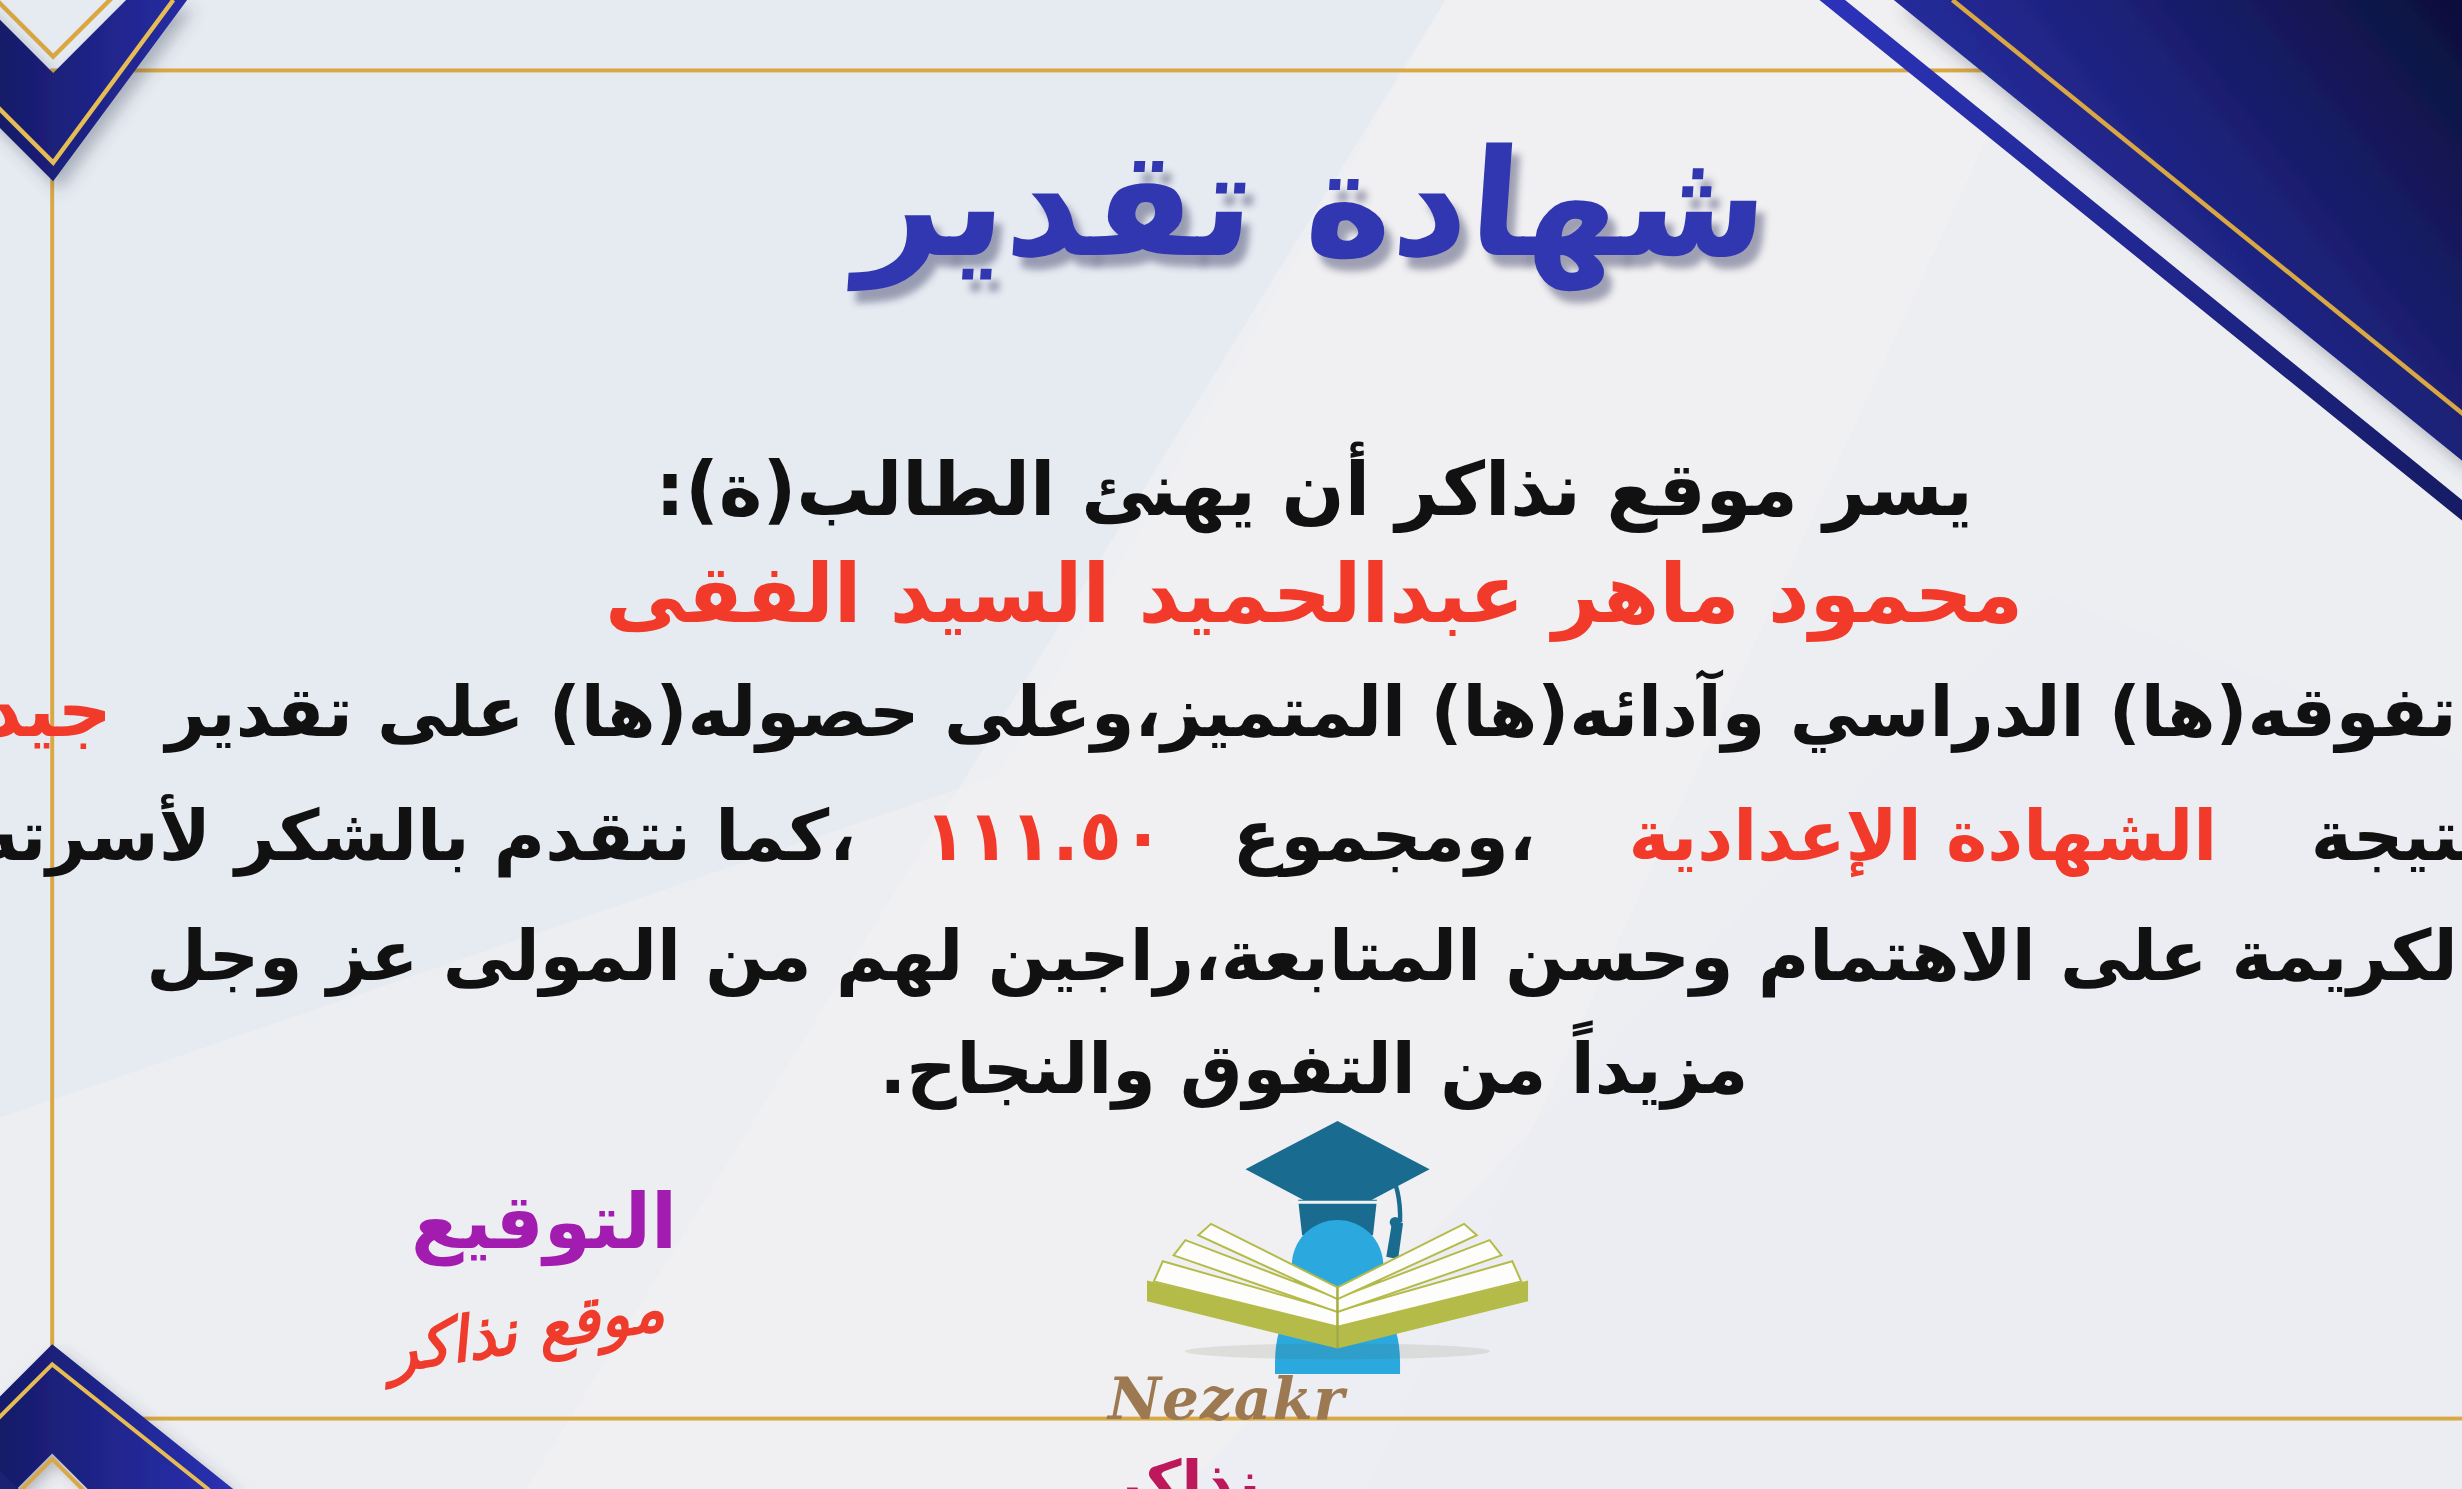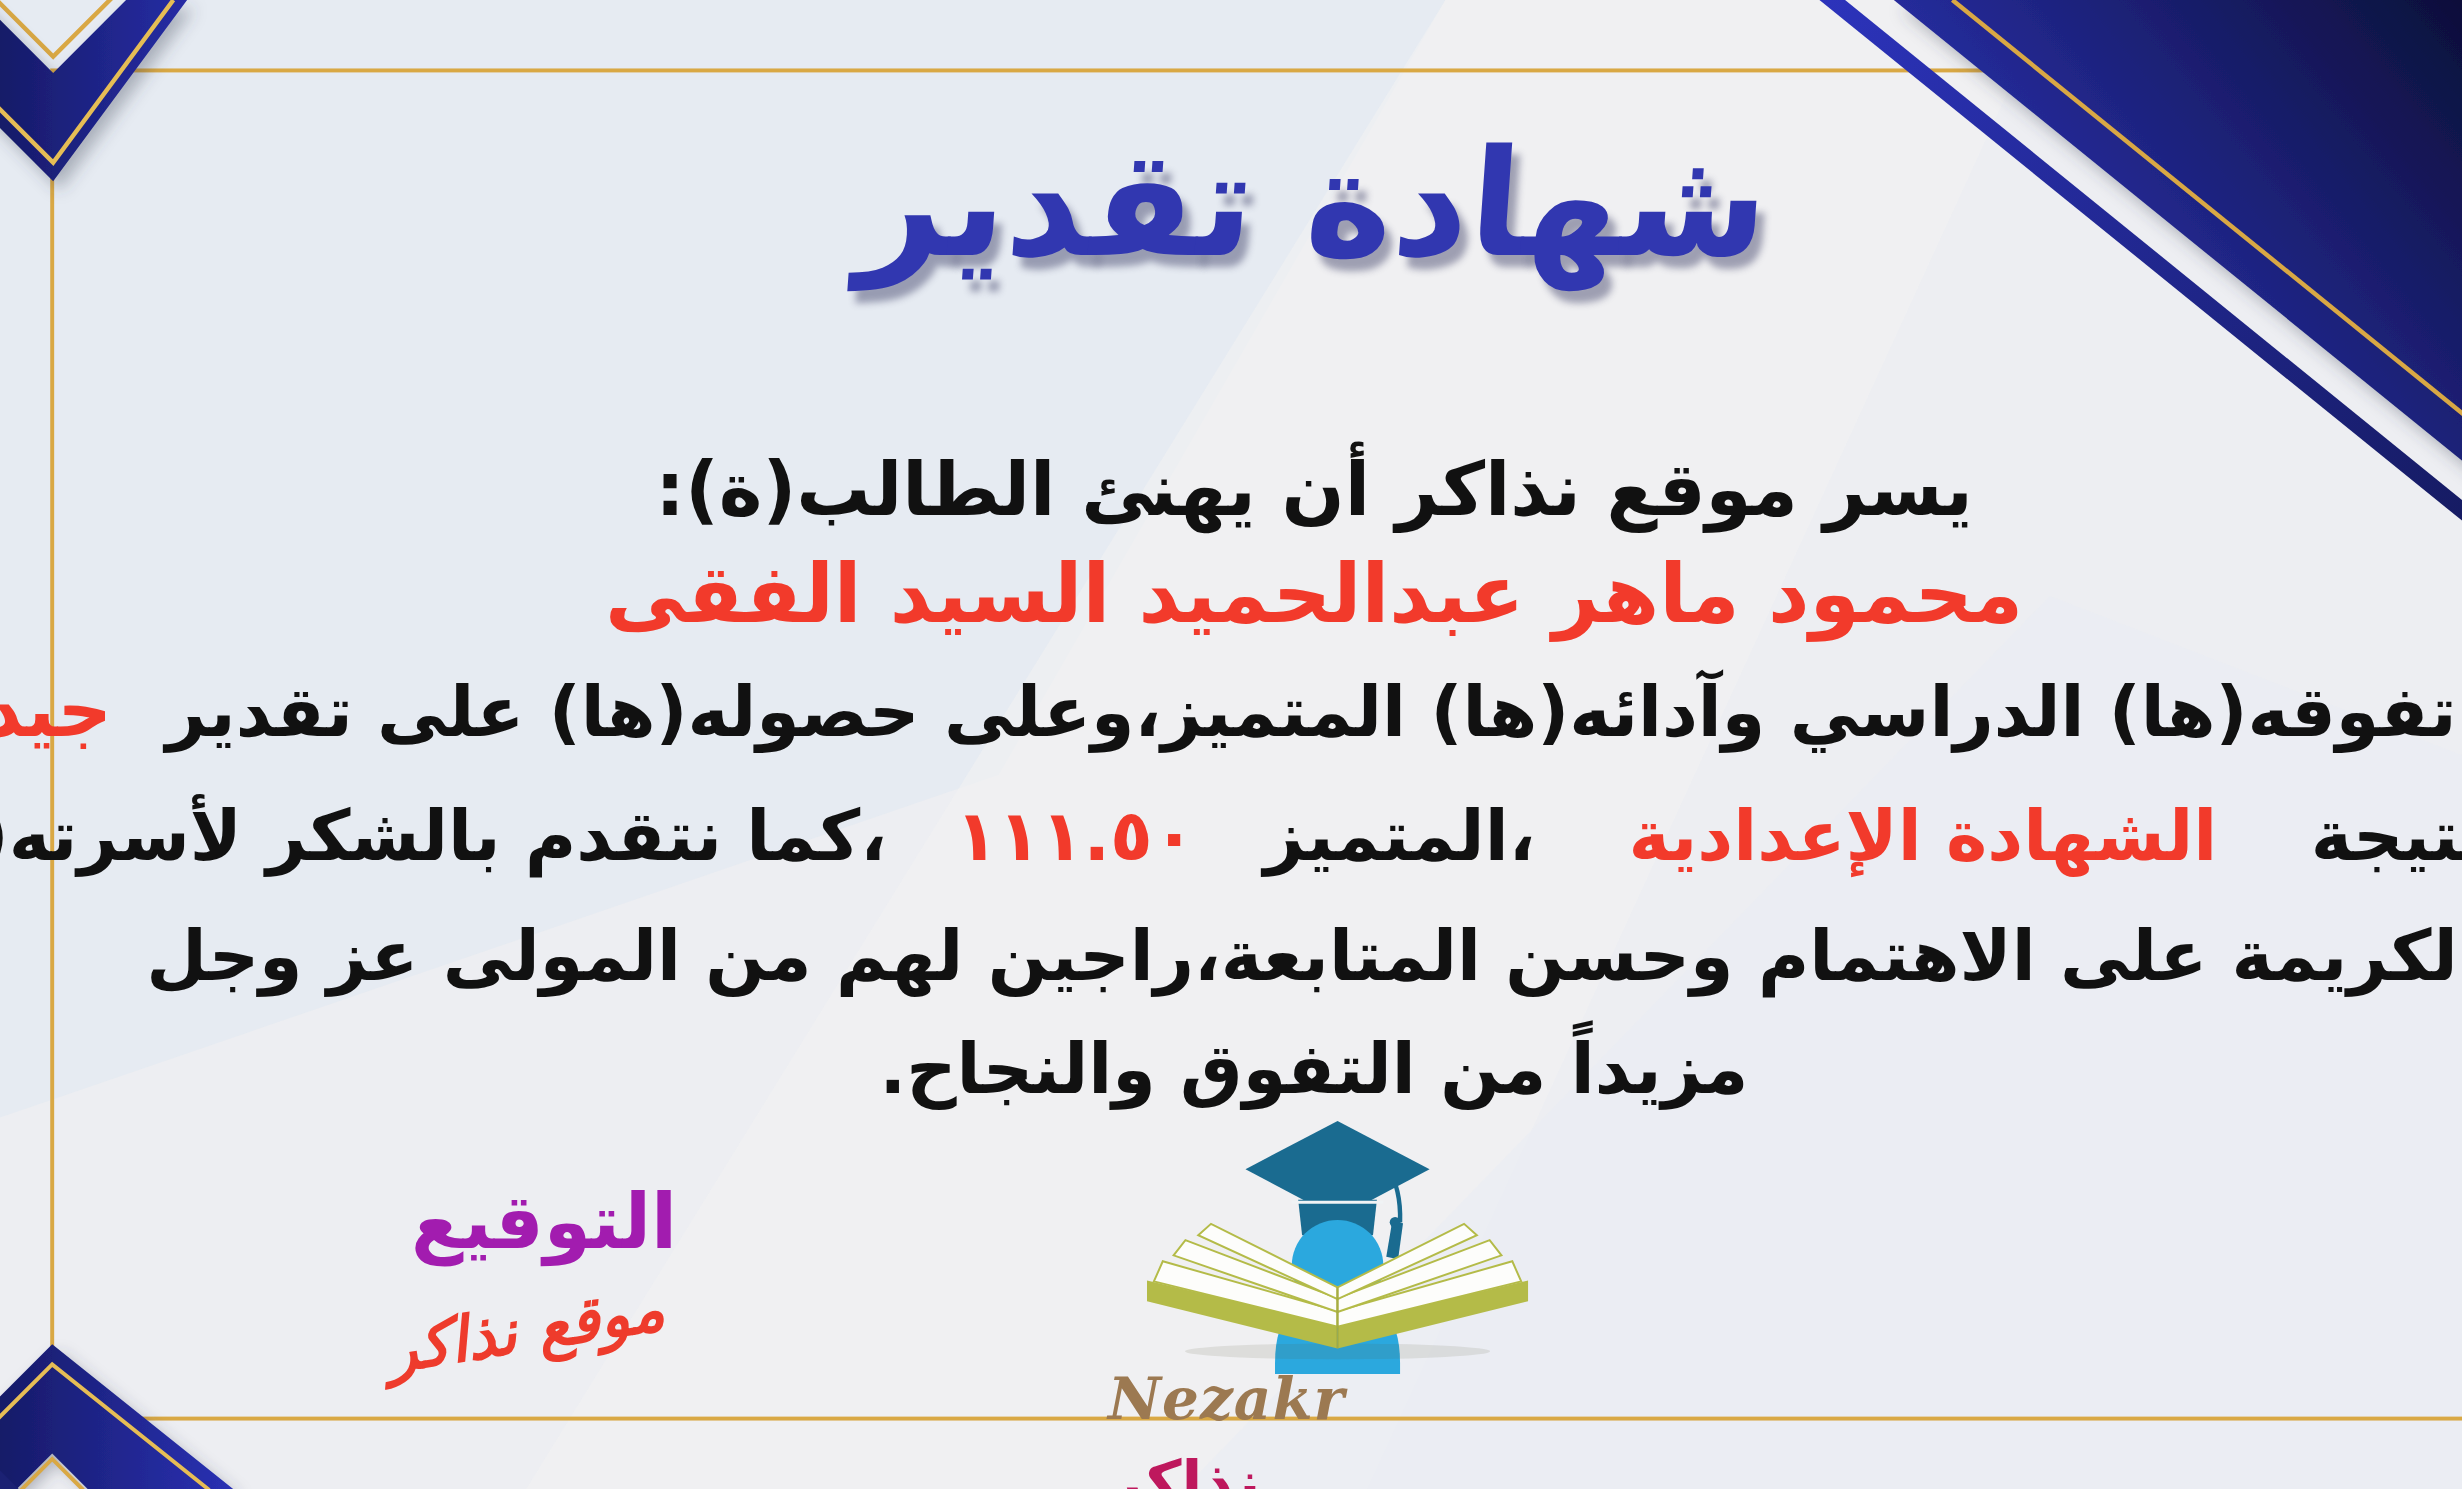--- a/index.html
+++ b/index.html
@@ -113,21 +113,21 @@
   <div class="line name">محمود ماهر عبدالحميد السيد الفقى</div>
 
   <div class="line l3">
     <span>على تفوقه(ها) الدراسي وآدائه(ها) المتميز،وعلى حصوله(ها) على تقدير</span>
     <span class="red grade">جيد جداً</span>
   </div>
 
   <div class="line l4">
     <span>في نتيجة</span>
     <span class="red exam">الشهادة الإعدادية</span>
-    <span>،المتميز</span>
+    <span>،ومجموع</span>
     <span class="red score">١١١.٥٠</span>
     <span>،كما نتقدم بالشكر لأسرته(ها)</span>
   </div>
 
   <div class="line l5">الكريمة على الاهتمام وحسن المتابعة،راجين لهم من المولى عز وجل</div>
 
   <div class="line l6">مزيداً من التفوق والنجاح.</div>
 
   <div class="sig-label">التوقيع</div>
   <div class="sig-script">موقع نذاكر</div>

